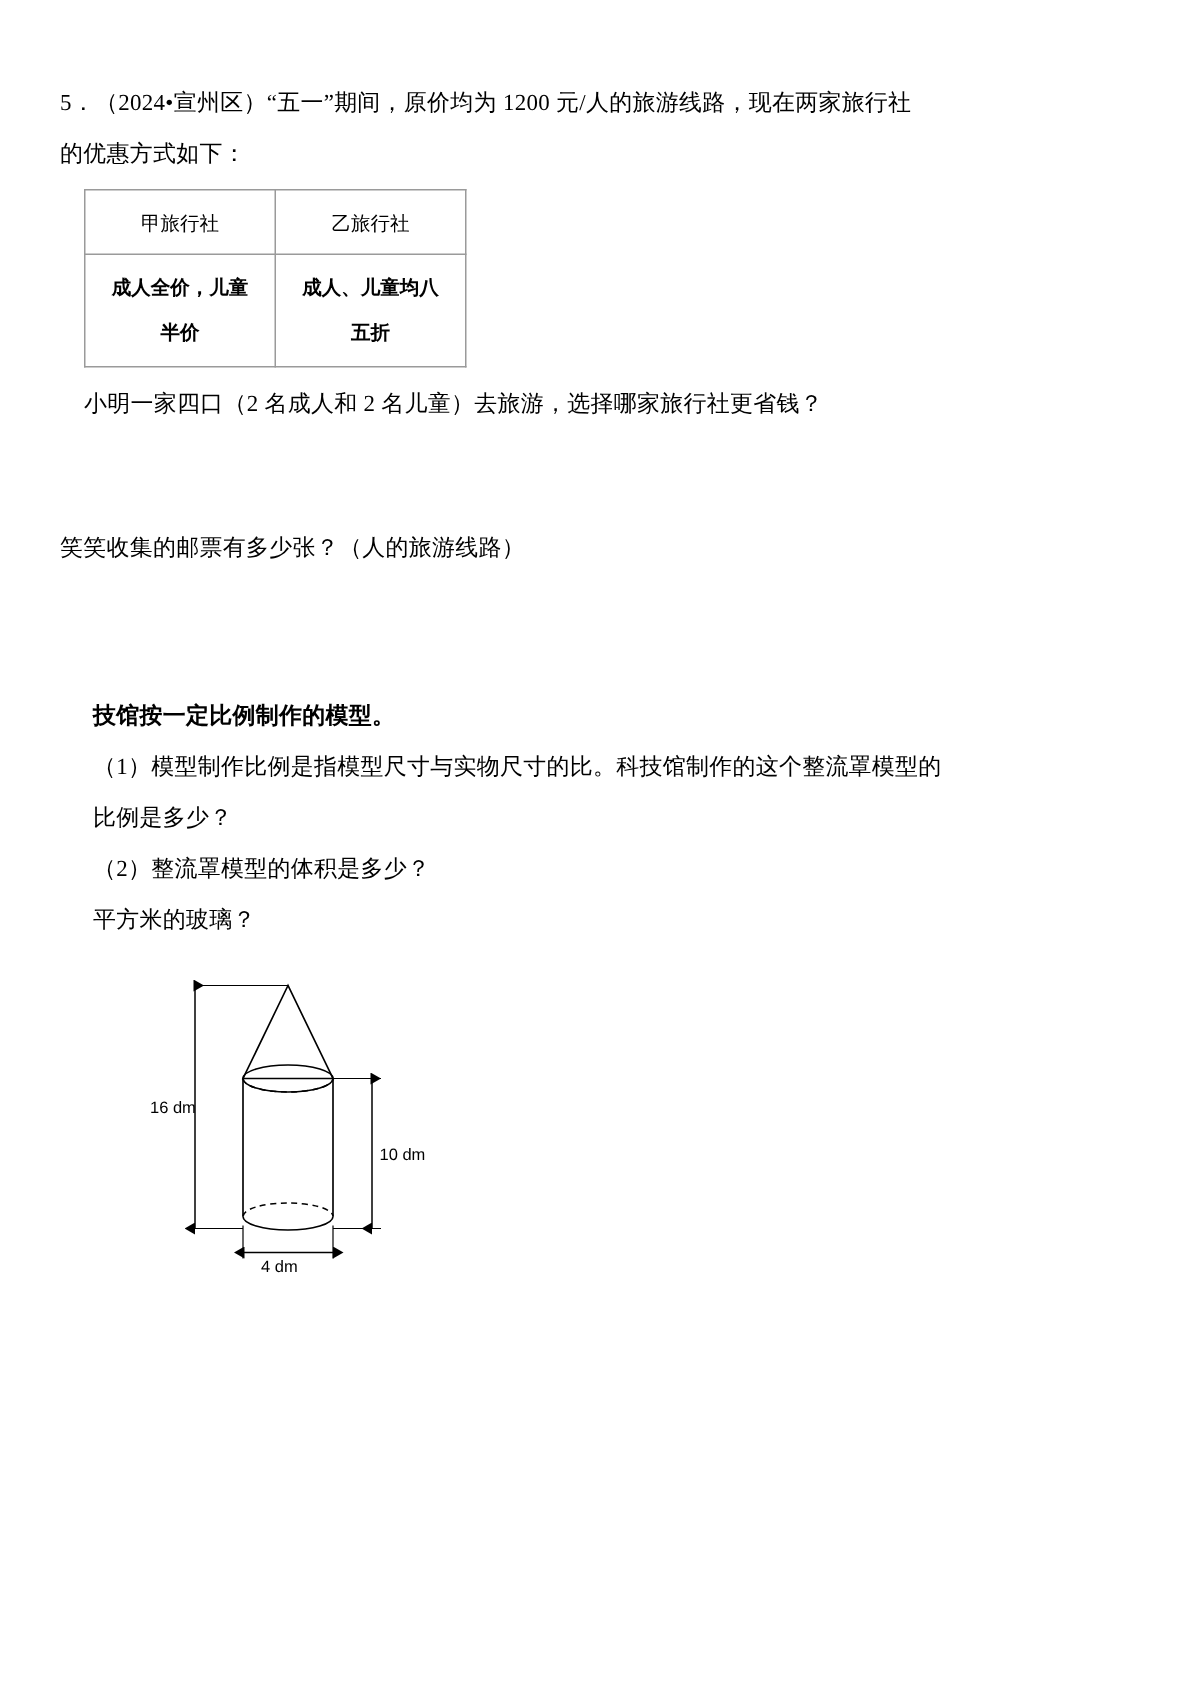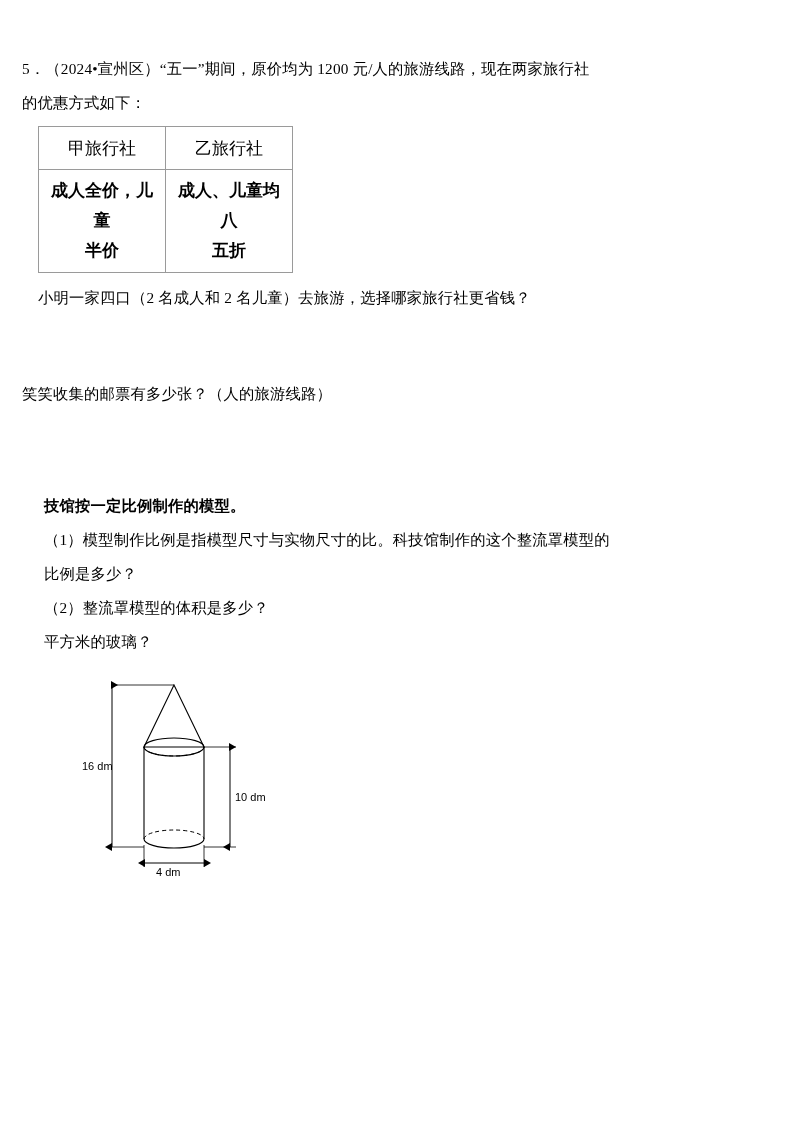--- a/index.html
+++ b/index.html
@@ -13,21 +13,21 @@
     font-family: "Liberation Serif", "DejaVu Serif", serif;
     color: #000000;
     position: relative;
     overflow: hidden;
   }
   .page {
     position: relative;
     width: 793px;
     height: 1122px;
     box-sizing: border-box;
-    padding: 52px 46px 40px 22px;
+    padding: 52px 46px 40px 40px;
   }
   .q {
     margin-bottom: 0;
   }
   .line {
     font-size: 15.3px;
     line-height: 34px;
     letter-spacing: 0.2px;
     white-space: pre-wrap;
   }
@@ -48,21 +48,21 @@
     margin-bottom: 8px;
   }
   table.price-table {
     border-collapse: collapse;
     table-layout: fixed;
   }
   table.price-table td {
     border: 1px solid #9a9a9a;
     text-align: center;
     vertical-align: middle;
-    font-size: 17px;
+    font-size: 13px;
     line-height: 21px;
     padding: 6px 4px;
     width: 118px;
     height: 30px;
   }
   table.price-table td.tall {
     height: 62px;
     line-height: 30px;
     font-weight: bold;
   }

